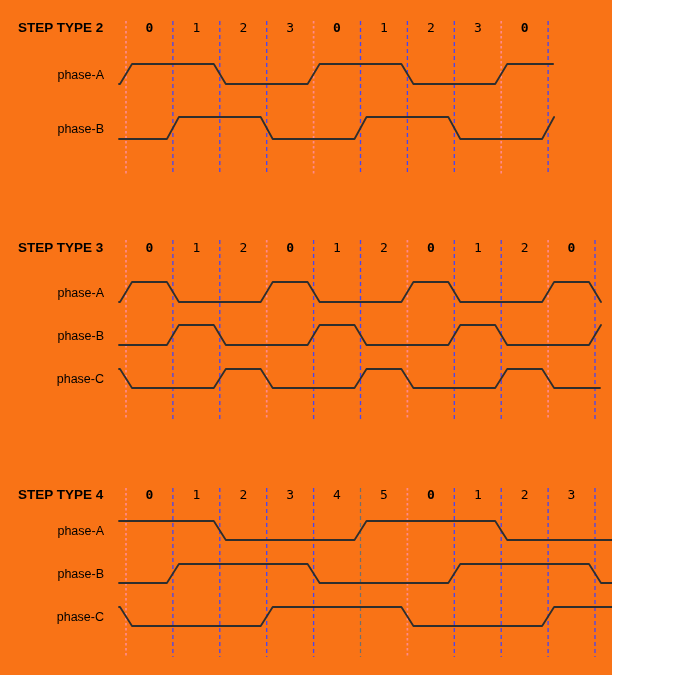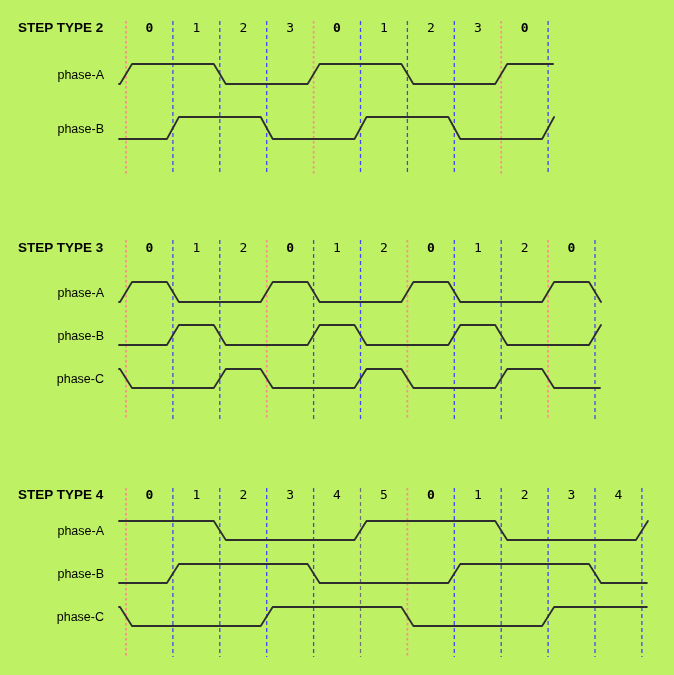--- a/index.html
+++ b/index.html
@@ -1,16 +1,16 @@
 <!DOCTYPE html>
 <html><head>
 <meta charset="utf-8">
 <style>
   html,body{margin:0;padding:0;background:#ffffff;}
-  .canvas{position:relative;width:674px;height:675px;background:#bef264;overflow:hidden;text-decoration:underline;}
+  .canvas{position:relative;width:612px;height:675px;background:#f97316;overflow:hidden;text-decoration:underline;}
   svg{display:block;}
   .title{font:bold 13.5px "Liberation Sans", sans-serif;fill:#000000;}
   .stepnum{font:13px "DejaVu Sans Mono", monospace;fill:#000000;}
   .stepnum.bold{font-weight:bold;}
   .phaselabel{font:12.5px "Liberation Sans", sans-serif;fill:#000000;}
 </style>
 </head>
 <body>
 
 <div class="canvas">

